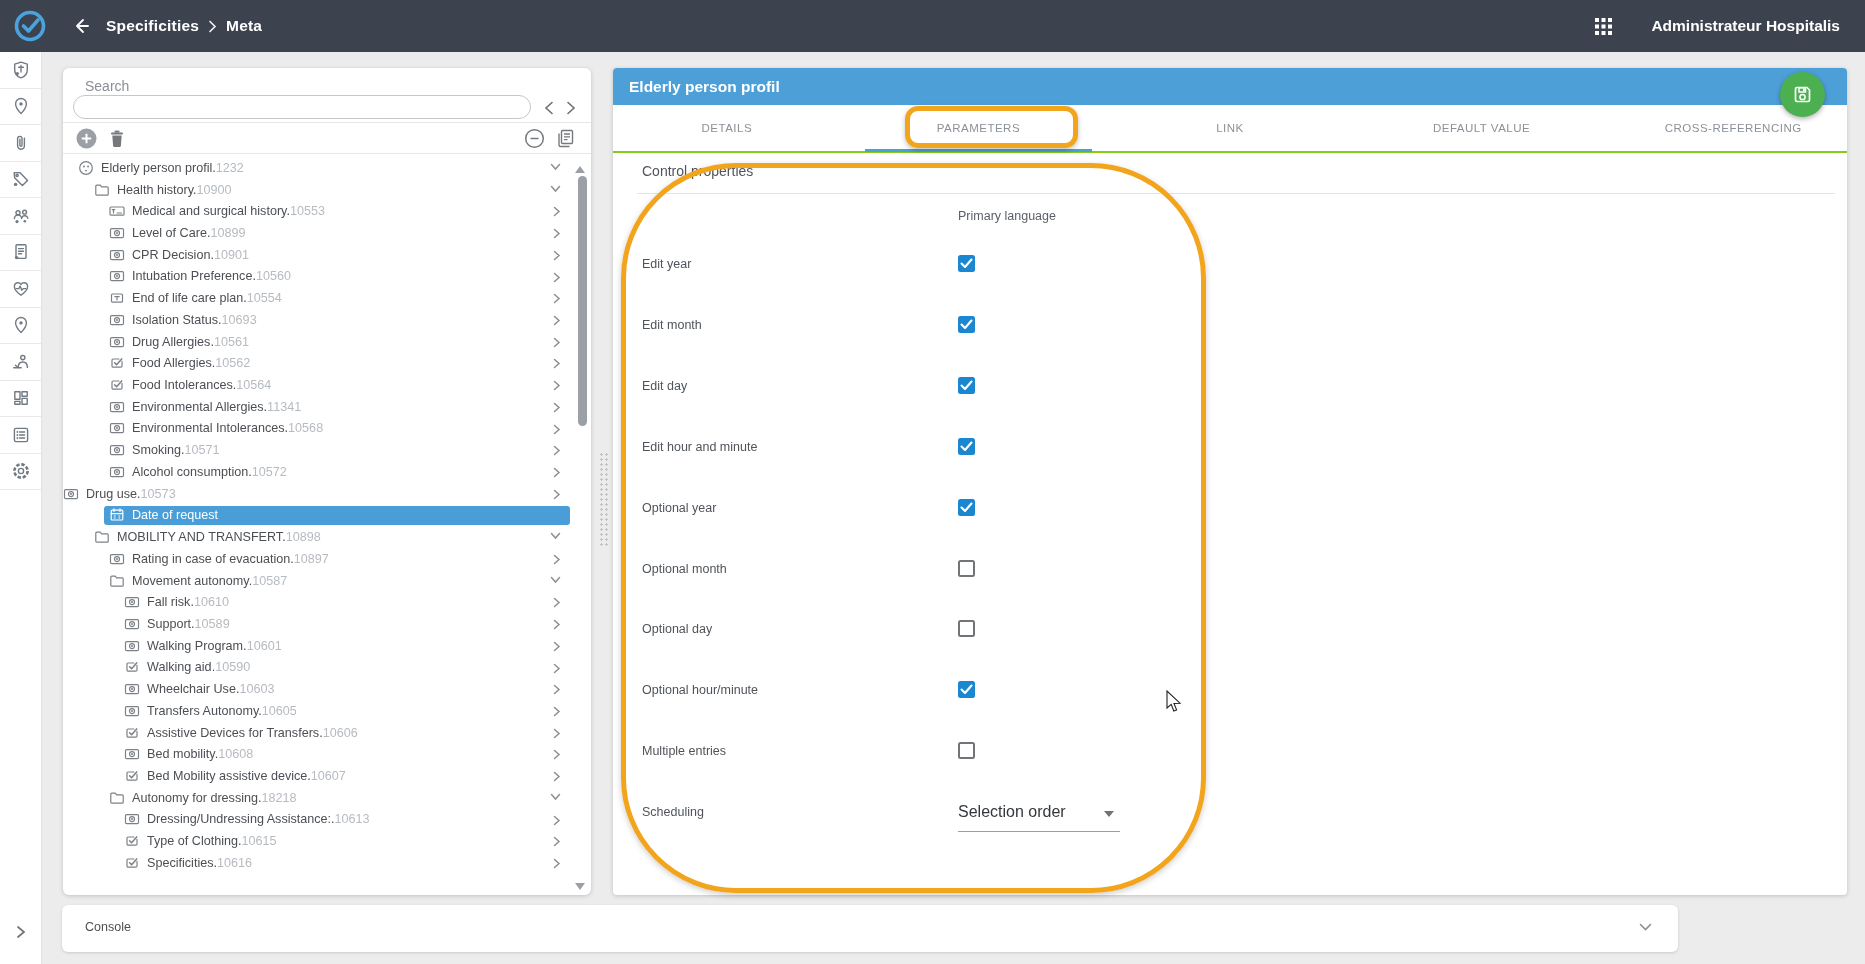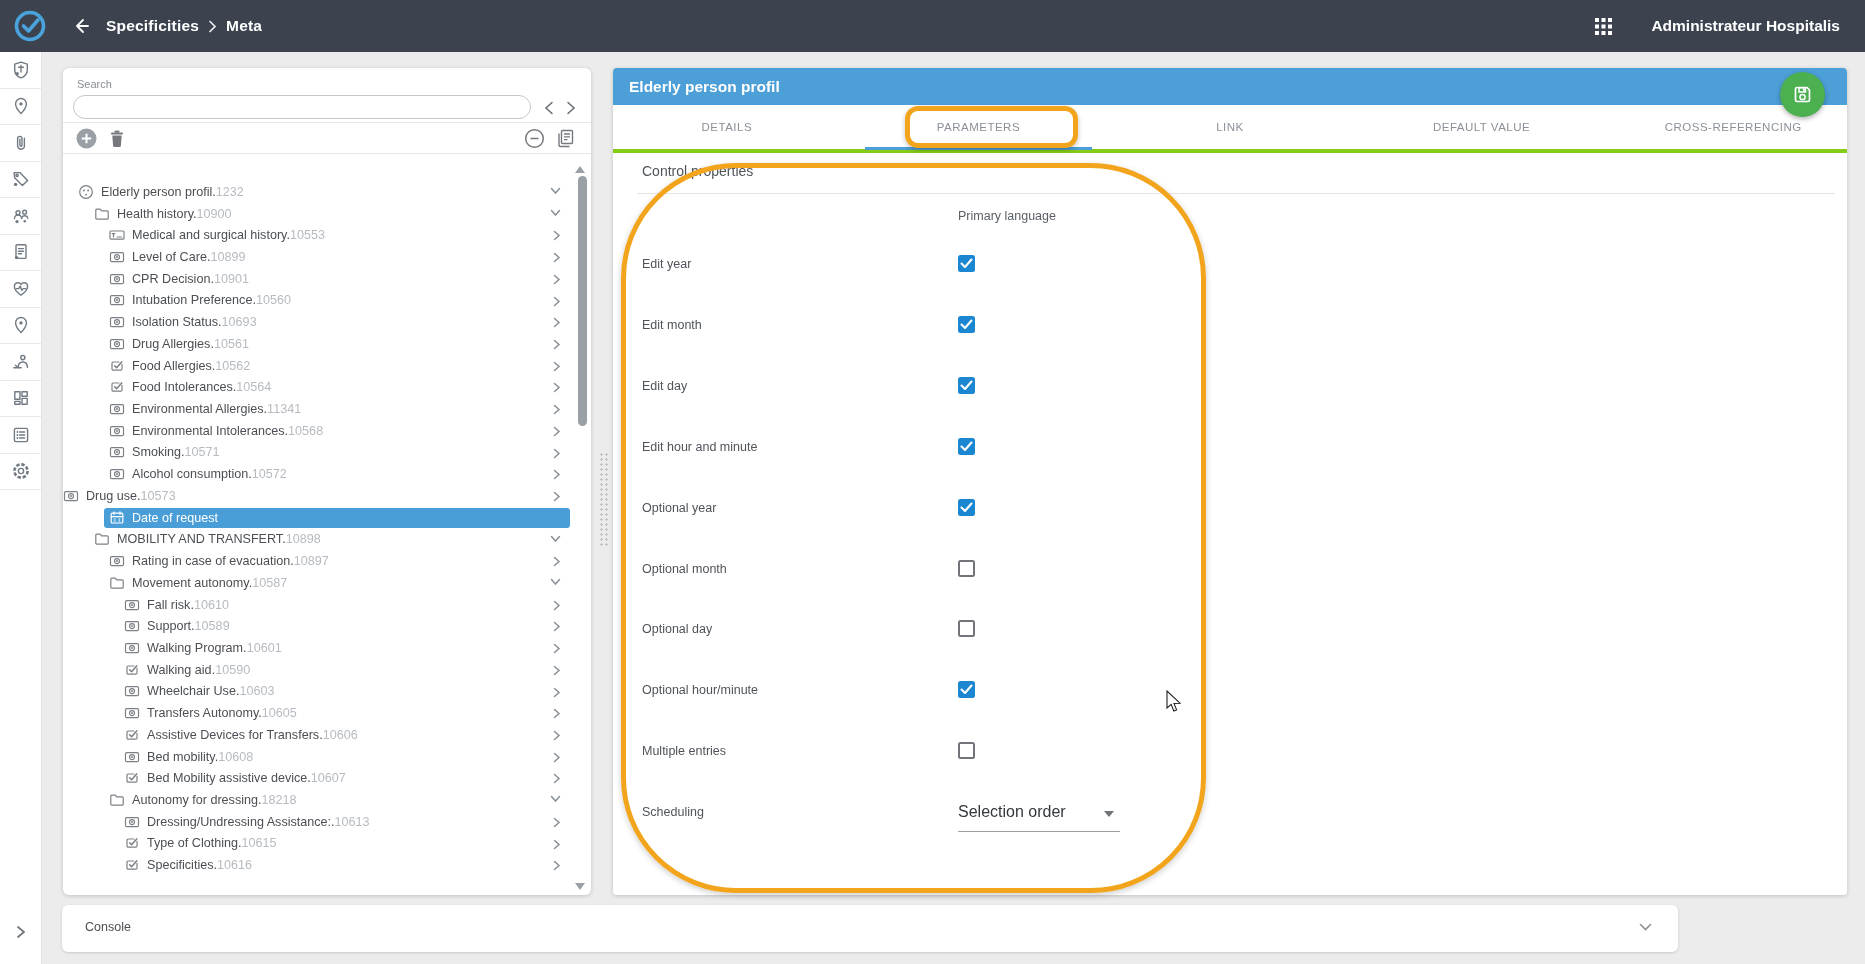--- a/index.html
+++ b/index.html
@@ -38,36 +38,36 @@
   .console-expand {
     position:absolute; left:14px; top:924px; color:#6f7479; z-index:6;
   }
 
   
   .tree-card {
     position:absolute; left:63px; top:68px; width:528px; height:827px;
     background:#fff; border-radius:6px; box-shadow:0 1px 4px rgba(0,0,0,.18);
     overflow:hidden; z-index:2;
   }
-  .search-label { position:absolute; left:14px; top:10px; font-size:11px; color:#8a8f94; }
+  .search-label { position:absolute; left:22px; top:10px; font-size:14px; color:#8a8f94; }
   .search-input {
     position:absolute; left:10px; top:27px; width:458px; height:24px;
     border:1px solid #c6c6c6; border-radius:13px; outline:none;
     font-family:inherit; font-size:12.5px; padding:0 12px; color:#4b4f54; background:#fff;
   }
   .nav-prev { position:absolute; left:477px; top:29px; color:#6b7075; padding:4px; }
   .nav-next { position:absolute; left:499px; top:29px; color:#6b7075; padding:4px; }
   .tree-div1 { position:absolute; left:0; top:54px; width:100%; height:1px; background:#e7e7e7; }
   .tree-div2 { position:absolute; left:0; top:85px; width:100%; height:1px; background:#e7e7e7; }
   .tb-add { position:absolute; left:13px; top:60px; }
   .tb-trash { position:absolute; left:44px; top:60px; color:#75797e; }
   .tb-collapse { position:absolute; left:461px; top:60px; color:#75797e; }
   .tb-copy { position:absolute; left:492px; top:60px; color:#75797e; }
 
-  .tree-list { position:absolute; left:0; top:89px; width:528px;margin-top:24px; }
+  .tree-list { position:absolute; left:0; top:89px; width:528px; }
   .tree-row {
     position:relative; height:21.72px; display:flex; align-items:center;
     font-size:12.6px; color:#4b4f54; cursor:pointer; white-space:nowrap;
   }
   .tree-row .ticon { color:#7c8187; margin-right:7px; position:relative; z-index:1; display:flex; }
   .tree-row .tlabel { position:relative; z-index:1; }
   .tree-row .tid { color:#b6bbc1; position:relative; z-index:1; }
   .tree-row .chev { position:absolute; right:30px; top:6px; color:#8a9097; z-index:1; }
   .tree-row.selected .selbg {
     position:absolute; left:41px; right:21px; top:1px; bottom:1px;
@@ -100,21 +100,21 @@
     position:absolute; left:0; top:0; width:100%; height:37px;
     background:#4d9fd8; border-radius:4px 4px 0 0;
     color:#fff; font-size:15.5px; font-weight:700; line-height:37px; padding-left:16px;
   }
   .save-fab {
     position:absolute; left:1167px; top:4px; width:45px; height:45px; border-radius:50%;
     background:#4caf50; border:none; display:flex; align-items:center; justify-content:center;
     box-shadow:0 2px 5px rgba(0,0,0,.3); cursor:pointer; z-index:3;
   }
   .tabs { position:absolute; left:0; top:37px; width:100%; height:48px;
-    display:flex; border-bottom:4px solid #84cc16;gap:24px; }
+    display:flex; border-bottom:2px solid #84cc16;gap:24px; }
   .tab { flex:1; display:flex; align-items:center; justify-content:center;
     font-size:11.5px; letter-spacing:.5px; color:#8b9198; cursor:pointer; position:relative; }
   .tab.active::after { content:""; position:absolute; left:0; right:0; bottom:-1px;
     height:3px; background:#4d9fd8; }
 
   .section-title { position:absolute; left:29px; top:95px; font-size:14px; color:#4f545a; }
   .section-rule { position:absolute; left:24px; top:125px; width:1198px; height:1px; background:#e4e4e4; }
   .col-header { position:absolute; left:345px; top:141px; font-size:12.5px; color:#5a5f66; }
 
   .prop-row { position:absolute; left:0; width:700px; height:20px; }
@@ -448,20 +448,35 @@
         <span class="tid">10560</span>
         <span class="chev">
           <svg width="8" height="11" viewBox="0 0 8 11">
             <path d="M1.5,1.5 L6,5.5 L1.5,9.5" fill="none" stroke="currentColor" stroke-width="1.5" stroke-linecap="round"></path>
           </svg>
         </span>
       </div>
       <div class="tree-row" style="padding-left: 46px;">
         <span class="ticon">
           <svg width="16" height="16" viewBox="0 0 16 16">
+            <rect x="2.5" y="4" width="11" height="8.2" rx="1" fill="none" stroke="currentColor" stroke-width="1.2" stroke-linecap="round" stroke-linejoin="round"></rect>
+            <path fill="none" stroke="currentColor" stroke-width="1.2" stroke-linecap="round" stroke-linejoin="round" d="M5.8,6.6 h4.4 M8,6.6 v3.4"></path>
+          </svg>
+        </span>
+        <span class="tlabel">End of life care plan.</span>
+        <span class="tid">10554</span>
+        <span class="chev">
+          <svg width="8" height="11" viewBox="0 0 8 11">
+            <path d="M1.5,1.5 L6,5.5 L1.5,9.5" fill="none" stroke="currentColor" stroke-width="1.5" stroke-linecap="round"></path>
+          </svg>
+        </span>
+      </div>
+      <div class="tree-row" style="padding-left: 46px;">
+        <span class="ticon">
+          <svg width="16" height="16" viewBox="0 0 16 16">
             <rect x="1.5" y="3.6" width="13" height="9" rx="1.2" fill="none" stroke="currentColor" stroke-width="1.2" stroke-linecap="round" stroke-linejoin="round"></rect>
             <circle cx="8" cy="8.1" r="2.5" fill="none" stroke="currentColor" stroke-width="1.2" stroke-linecap="round" stroke-linejoin="round"></circle>
             <circle cx="8" cy="8.1" r="1" fill="currentColor"></circle>
           </svg>
         </span>
         <span class="tlabel">Isolation Status.</span>
         <span class="tid">10693</span>
         <span class="chev">
           <svg width="8" height="11" viewBox="0 0 8 11">
             <path d="M1.5,1.5 L6,5.5 L1.5,9.5" fill="none" stroke="currentColor" stroke-width="1.5" stroke-linecap="round"></path>

